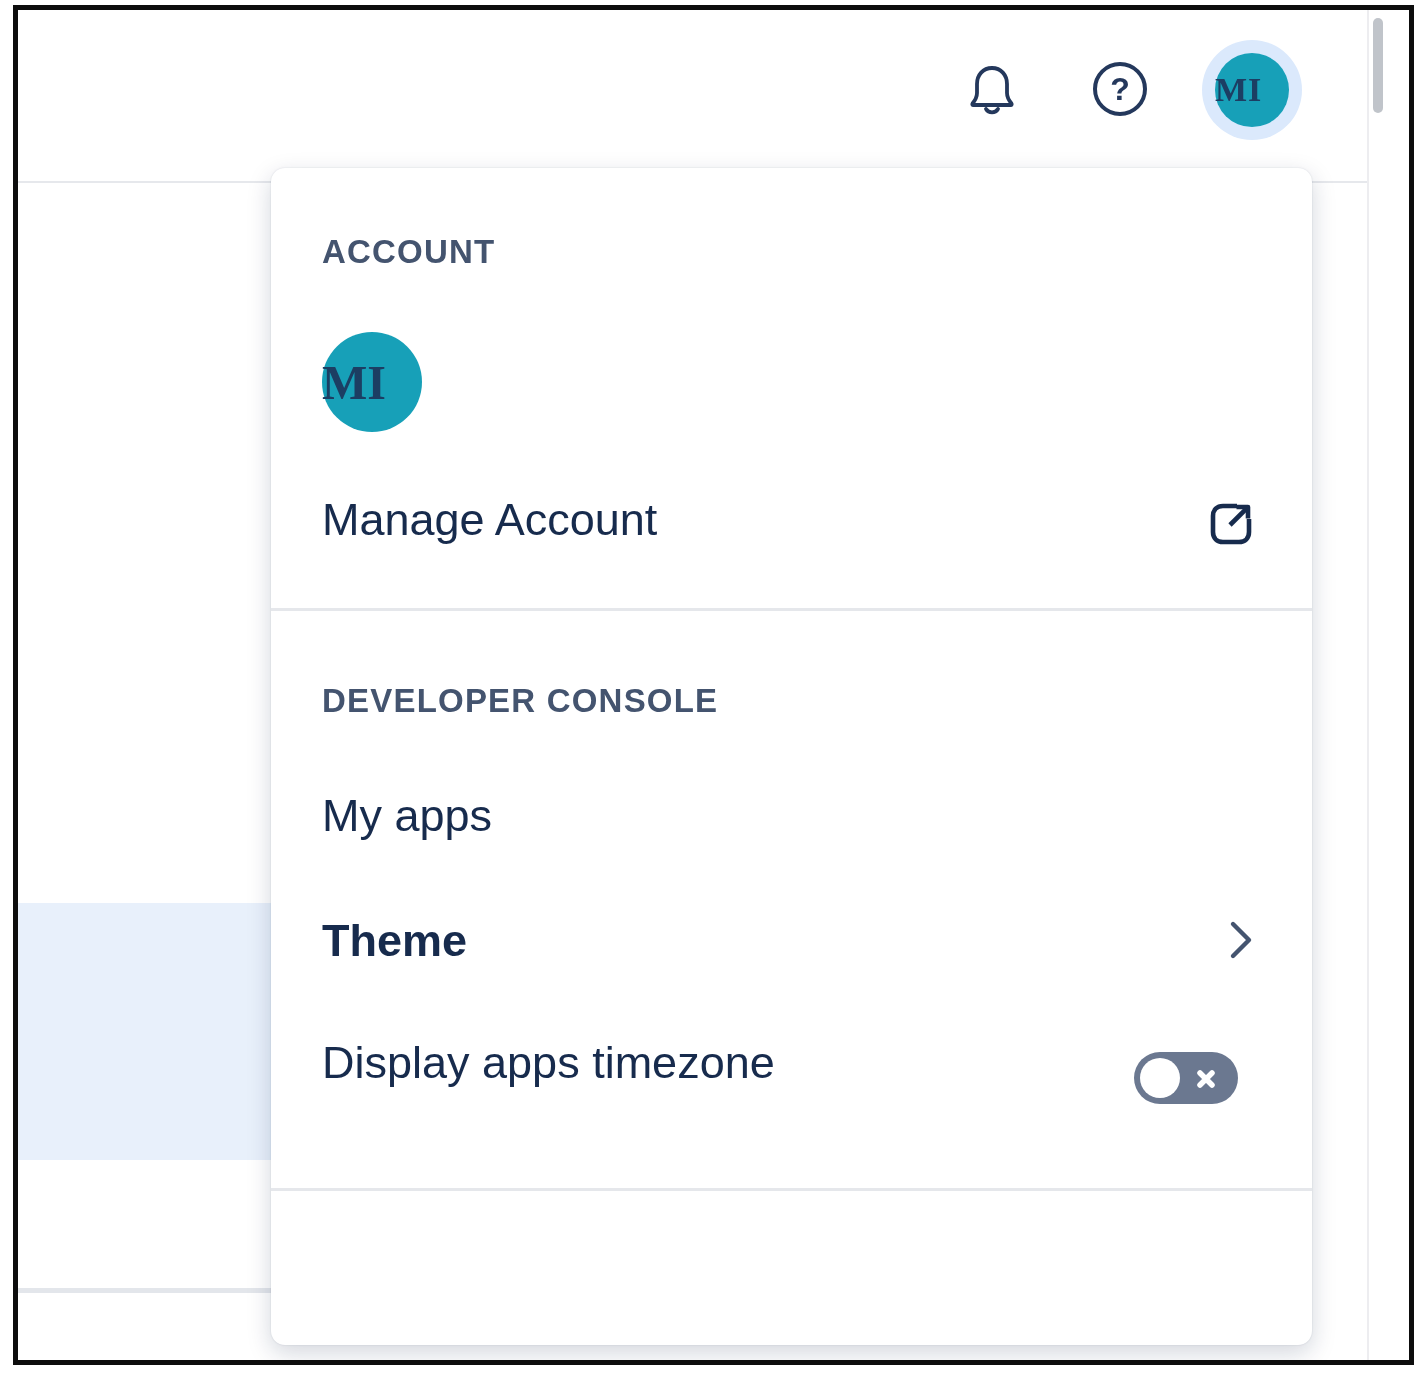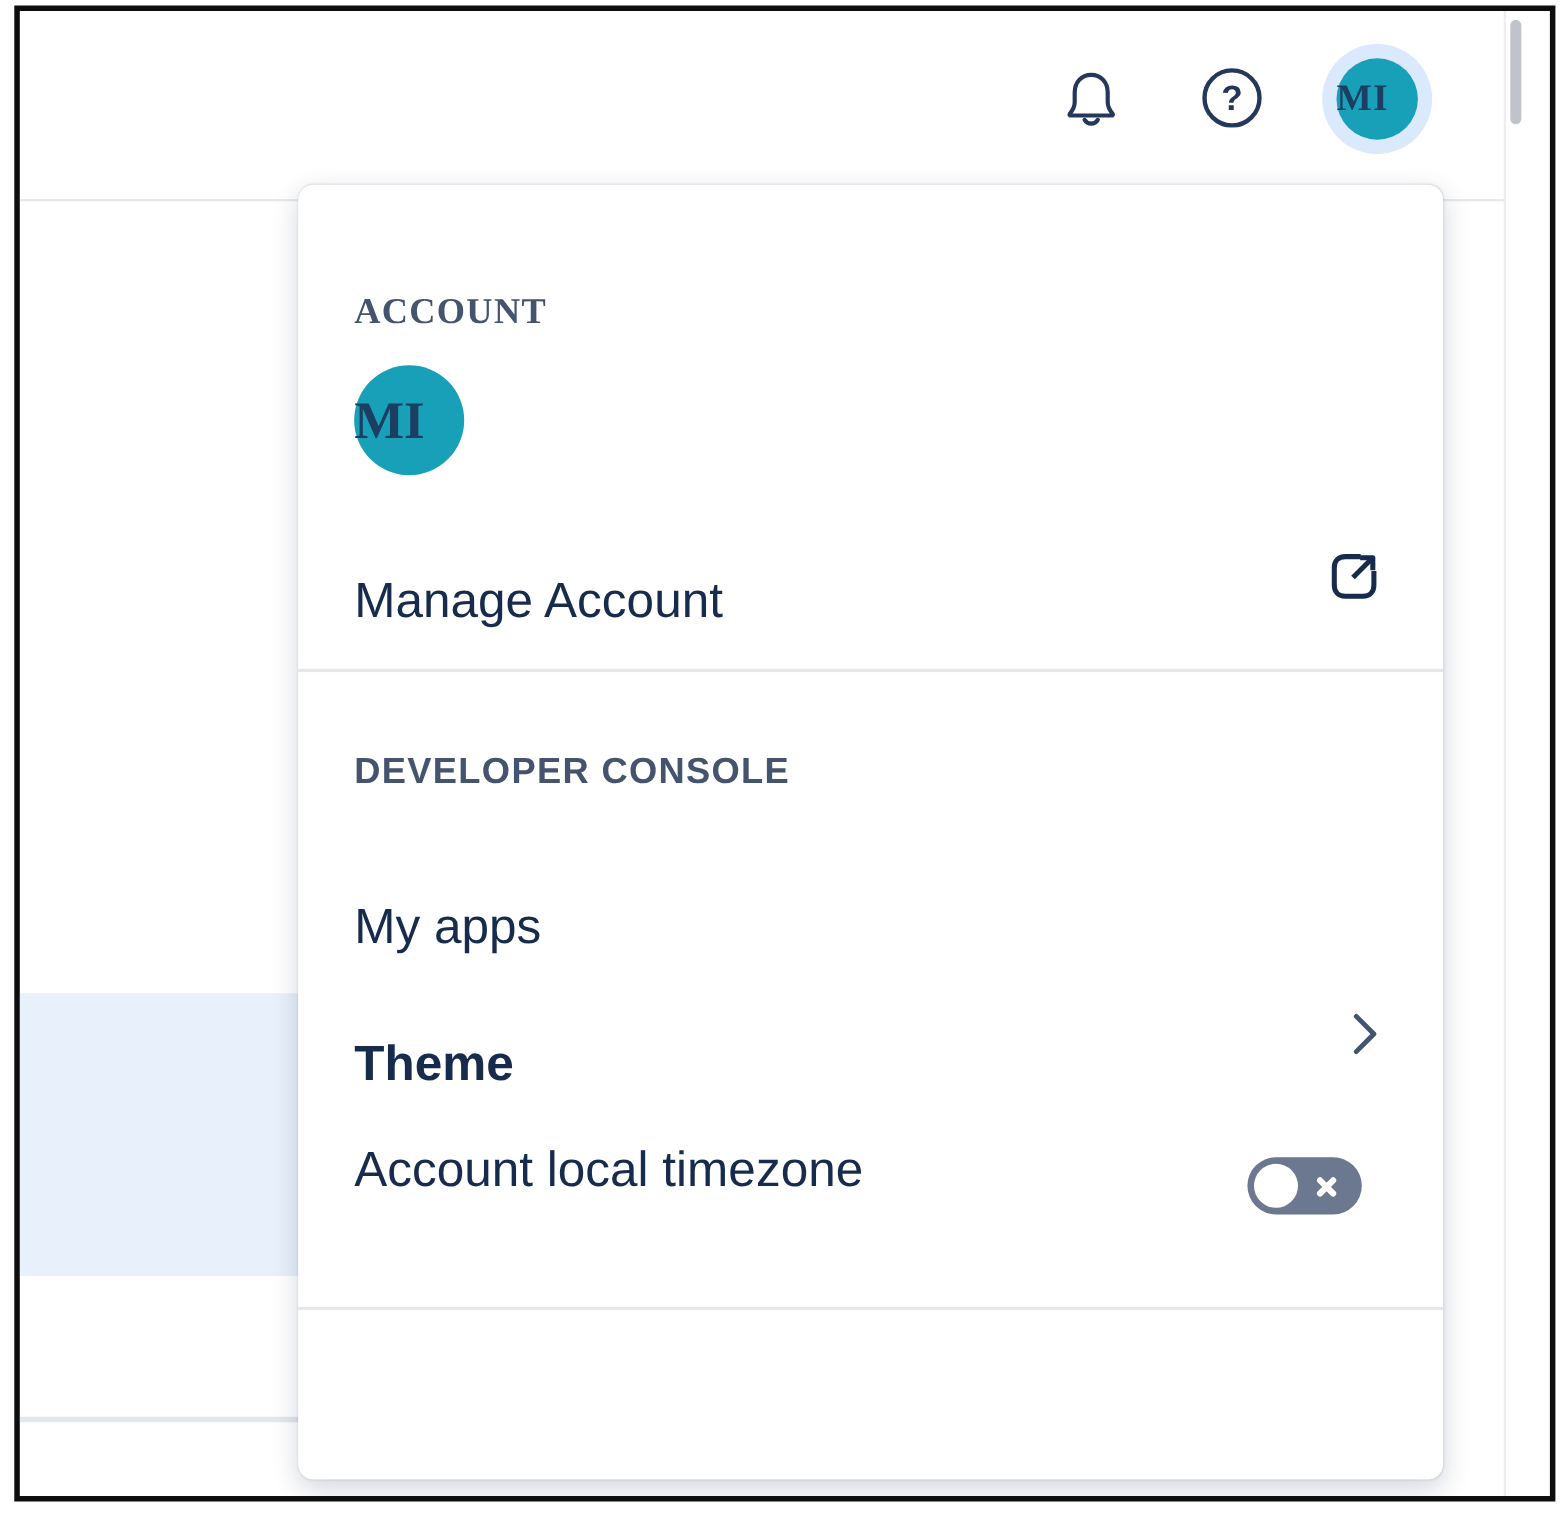--- a/index.html
+++ b/index.html
@@ -30,21 +30,21 @@
     font-family:"Liberation Serif",serif;font-weight:700;display:flex;align-items:center;}
   .avatar-top{left:13px;top:13px;width:74px;height:74px;font-size:34px;letter-spacing:1px;}
 
   
   .panel{
     left:253px;top:158px;width:1041px;height:1177px;background:#fff;border-radius:14px;
     box-shadow:0 8px 24px rgba(9,30,66,0.18), 0 0 2px rgba(9,30,66,0.14);
   }
   .section-heading{left:51px;font-size:33px;font-weight:700;letter-spacing:1.2px;color:#44546f;line-height:40px;}
   .menu-label{left:51px;font-size:45px;color:#172b4d;line-height:56px;white-space:nowrap;}
-  .menu-item{background:none;border:none;text-align:left;padding:0;cursor:pointer;font-family:"Liberation Sans",sans-serif;margin-top:26px;}
+  .menu-item{background:none;border:none;text-align:left;padding:0;cursor:pointer;font-family:"Liberation Sans",sans-serif;}
   .panel-divider{left:0;width:1041px;height:3px;background:#e5e7eb;}
   .avatar-panel{left:51px;top:164px;width:100px;height:100px;font-size:48px;}
 
   
   .toggle{left:863px;top:884px;width:104px;height:52px;border-radius:26px;background:#6b7890;border:none;padding:0;cursor:pointer;}
   .toggle[data-state="off"] .knob{left:6px;}
   .knob{position:absolute;top:6px;width:40px;height:40px;border-radius:50%;background:#ffffff;}
   .toggle-x{position:absolute;left:61px;top:16px;}
 </style>
 </head>
@@ -72,21 +72,21 @@
   </button>
 
   <div class="abs avatar-halo">
     <div class="abs avatar avatar-top">
       <span>MI</span>
     </div>
   </div>
 
   <div class="abs panel">
 
-    <div class="abs section-heading" style="top:96px;font-family:Liberation Serif, serif;">ACCOUNT</div>
+    <div class="abs section-heading" style="top:64px;">ACCOUNT</div>
 
     <div class="abs avatar avatar-panel">
       <span>MI</span>
     </div>
 
     <button class="abs menu-item menu-label" style="top:324px;">Manage Account</button>
     <span class="abs" style="left:935px;top:331px;">
       <svg width="50" height="50" viewBox="0 0 50 50" fill="none">
         <path d="M31 7 L17 7 C10.9 7 7 10.9 7 17 L7 33 C7 39.1 10.9 43 17 43 L33 43 C39.1 43 43 39.1 43 33 L43 20" stroke="#172b4d" stroke-width="4.6" stroke-linejoin="round"></path>
         <path d="M24 26 L41 9" stroke="#172b4d" stroke-width="4.6"></path>
@@ -100,21 +100,21 @@
 
     <button class="abs menu-item menu-label" style="top:620px;">My apps</button>
 
     <button class="abs menu-item menu-label" style="top:745px;font-weight:bold;">Theme</button>
     <span class="abs" style="left:956px;top:751px;">
       <svg width="28" height="42" viewBox="0 0 28 42" fill="none">
         <path d="M6 5 L22 21 L6 37" stroke="#44546f" stroke-width="4.4" stroke-linecap="round" stroke-linejoin="round"></path>
       </svg>
     </span>
 
-    <div class="abs menu-label" style="top:867px;">Account local timezone</div>
+    <div class="abs menu-label" style="top:867px;">Display apps timezone</div>
     <button class="abs toggle" data-state="off">
       <span class="knob"></span>
       <span class="toggle-x">
         <svg width="22" height="22" viewBox="0 0 22 22" fill="none">
           <path d="M5 5 L17 17 M17 5 L5 17" stroke="#ffffff" stroke-width="5.5" stroke-linecap="round"></path>
         </svg>
       </span>
     </button>
 
     <div class="abs panel-divider" style="top:1020px;"></div>

